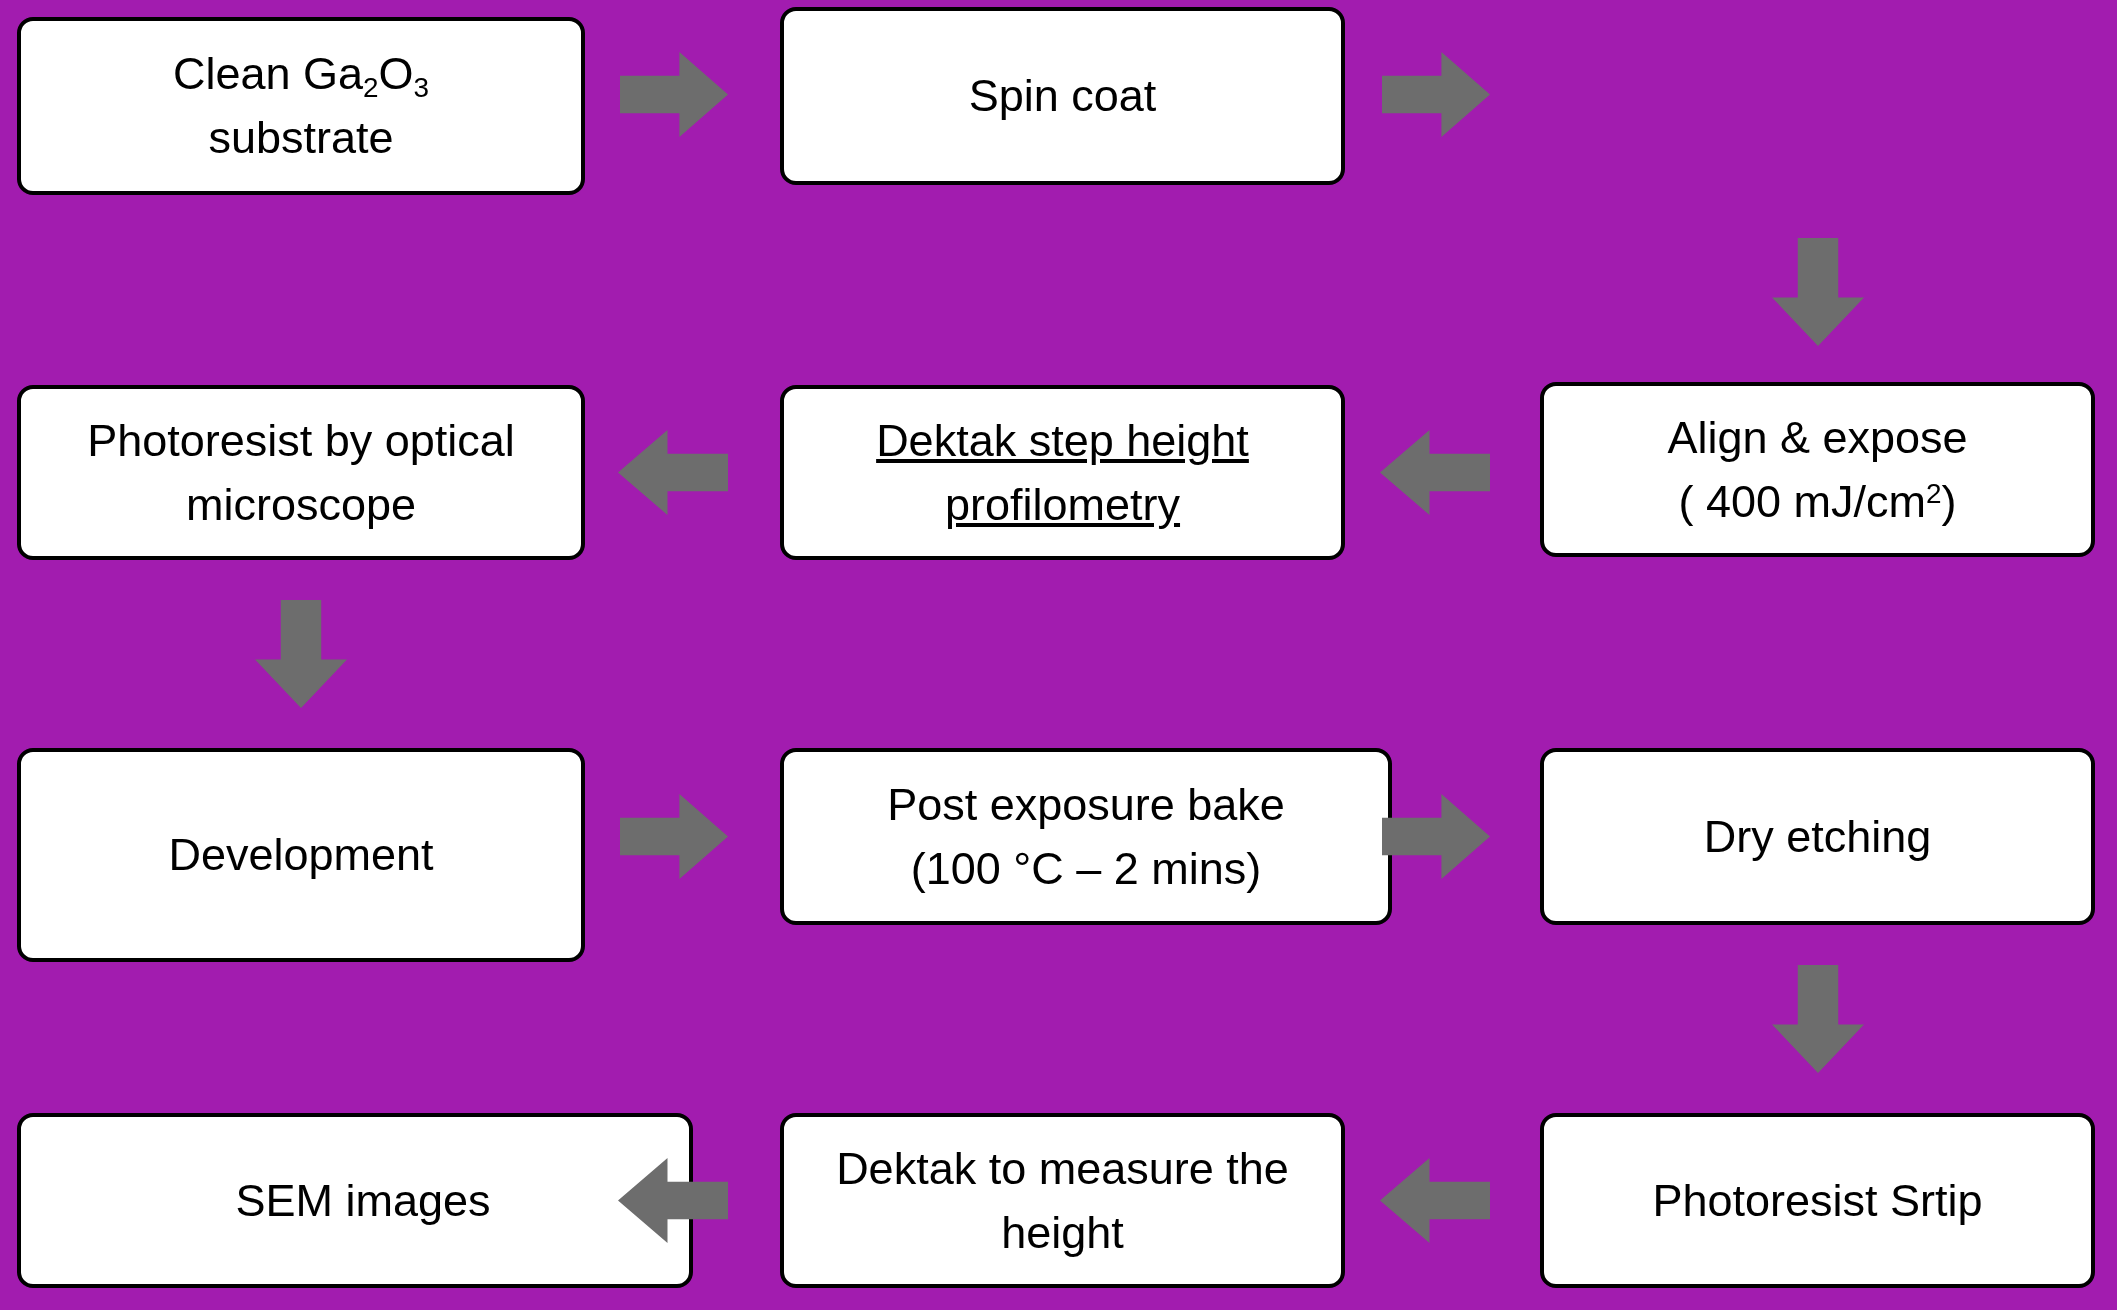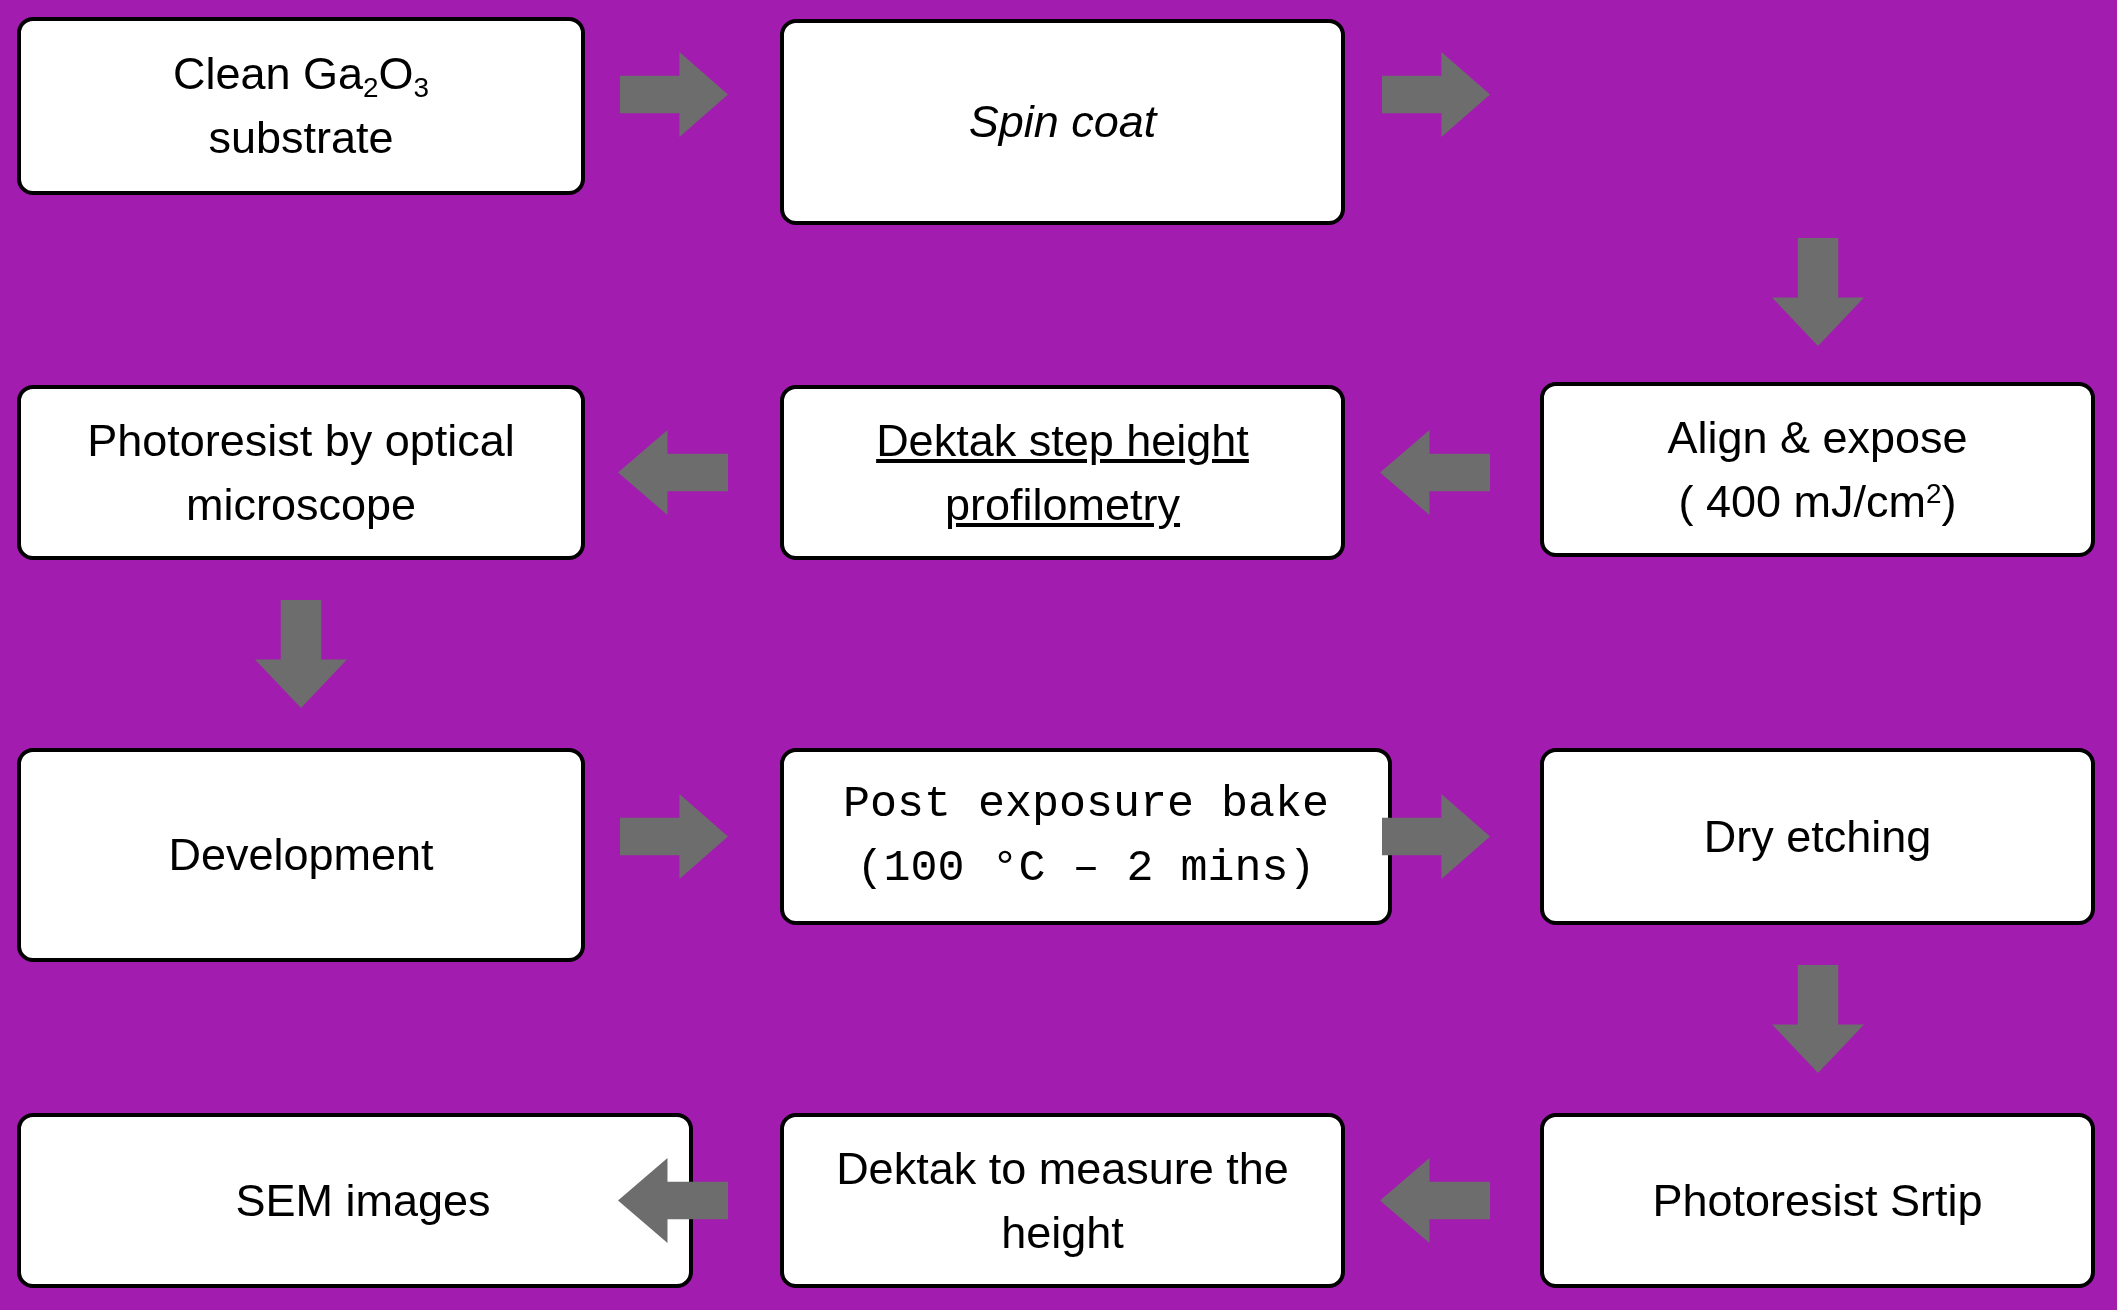--- a/index.html
+++ b/index.html
@@ -63,21 +63,21 @@
 <body>
 
 <div id="canvas">
 
   <div class="node" style="left:17px; top:17px; width:568px; height:178px;">
     <span class="label"><span>Clean Ga</span><sub>2</sub><span>O</span><sub>3</sub><br><span>substrate</span></span>
   </div>
 
   <div class="arrow right" style="left:620px; top:52px; width:108px; height:85px;"></div>
 
-  <div class="node" style="left:780px; top:19px; width:565px; height:206px;font-style:italic;">
+  <div class="node" style="left:780px; top:7px; width:565px; height:178px;">
     <span class="label">Spin coat</span>
   </div>
 
   <div class="arrow right" style="left:1382px; top:52px; width:108px; height:85px;"></div>
 
 
   <div class="arrow down" style="left:1772px; top:238px; width:92px; height:108px;"></div>
 
   <div class="node" style="left:17px; top:385px; width:568px; height:175px;">
     <span class="label">Photoresist by optical microscope</span>
@@ -96,21 +96,21 @@
   </div>
 
   <div class="arrow down" style="left:255px; top:600px; width:92px; height:108px;"></div>
 
   <div class="node" style="left:17px; top:748px; width:568px; height:214px;">
     <span class="label">Development</span>
   </div>
 
   <div class="arrow right" style="left:620px; top:794px; width:108px; height:85px;"></div>
 
-  <div class="node" style="left:780px; top:748px; width:612px; height:177px;font-family:Liberation Mono, monospace;">
+  <div class="node" style="left:780px; top:748px; width:612px; height:177px;">
     <span class="label"><span>Post exposure bake</span><br><span>(100 °C – 2 mins)</span></span>
   </div>
 
   <div class="arrow right" style="left:1382px; top:794px; width:108px; height:85px;"></div>
 
   <div class="node" style="left:1540px; top:748px; width:555px; height:177px;">
     <span class="label">Dry etching</span>
   </div>
 
   <div class="arrow down" style="left:1772px; top:965px; width:92px; height:108px;"></div>

